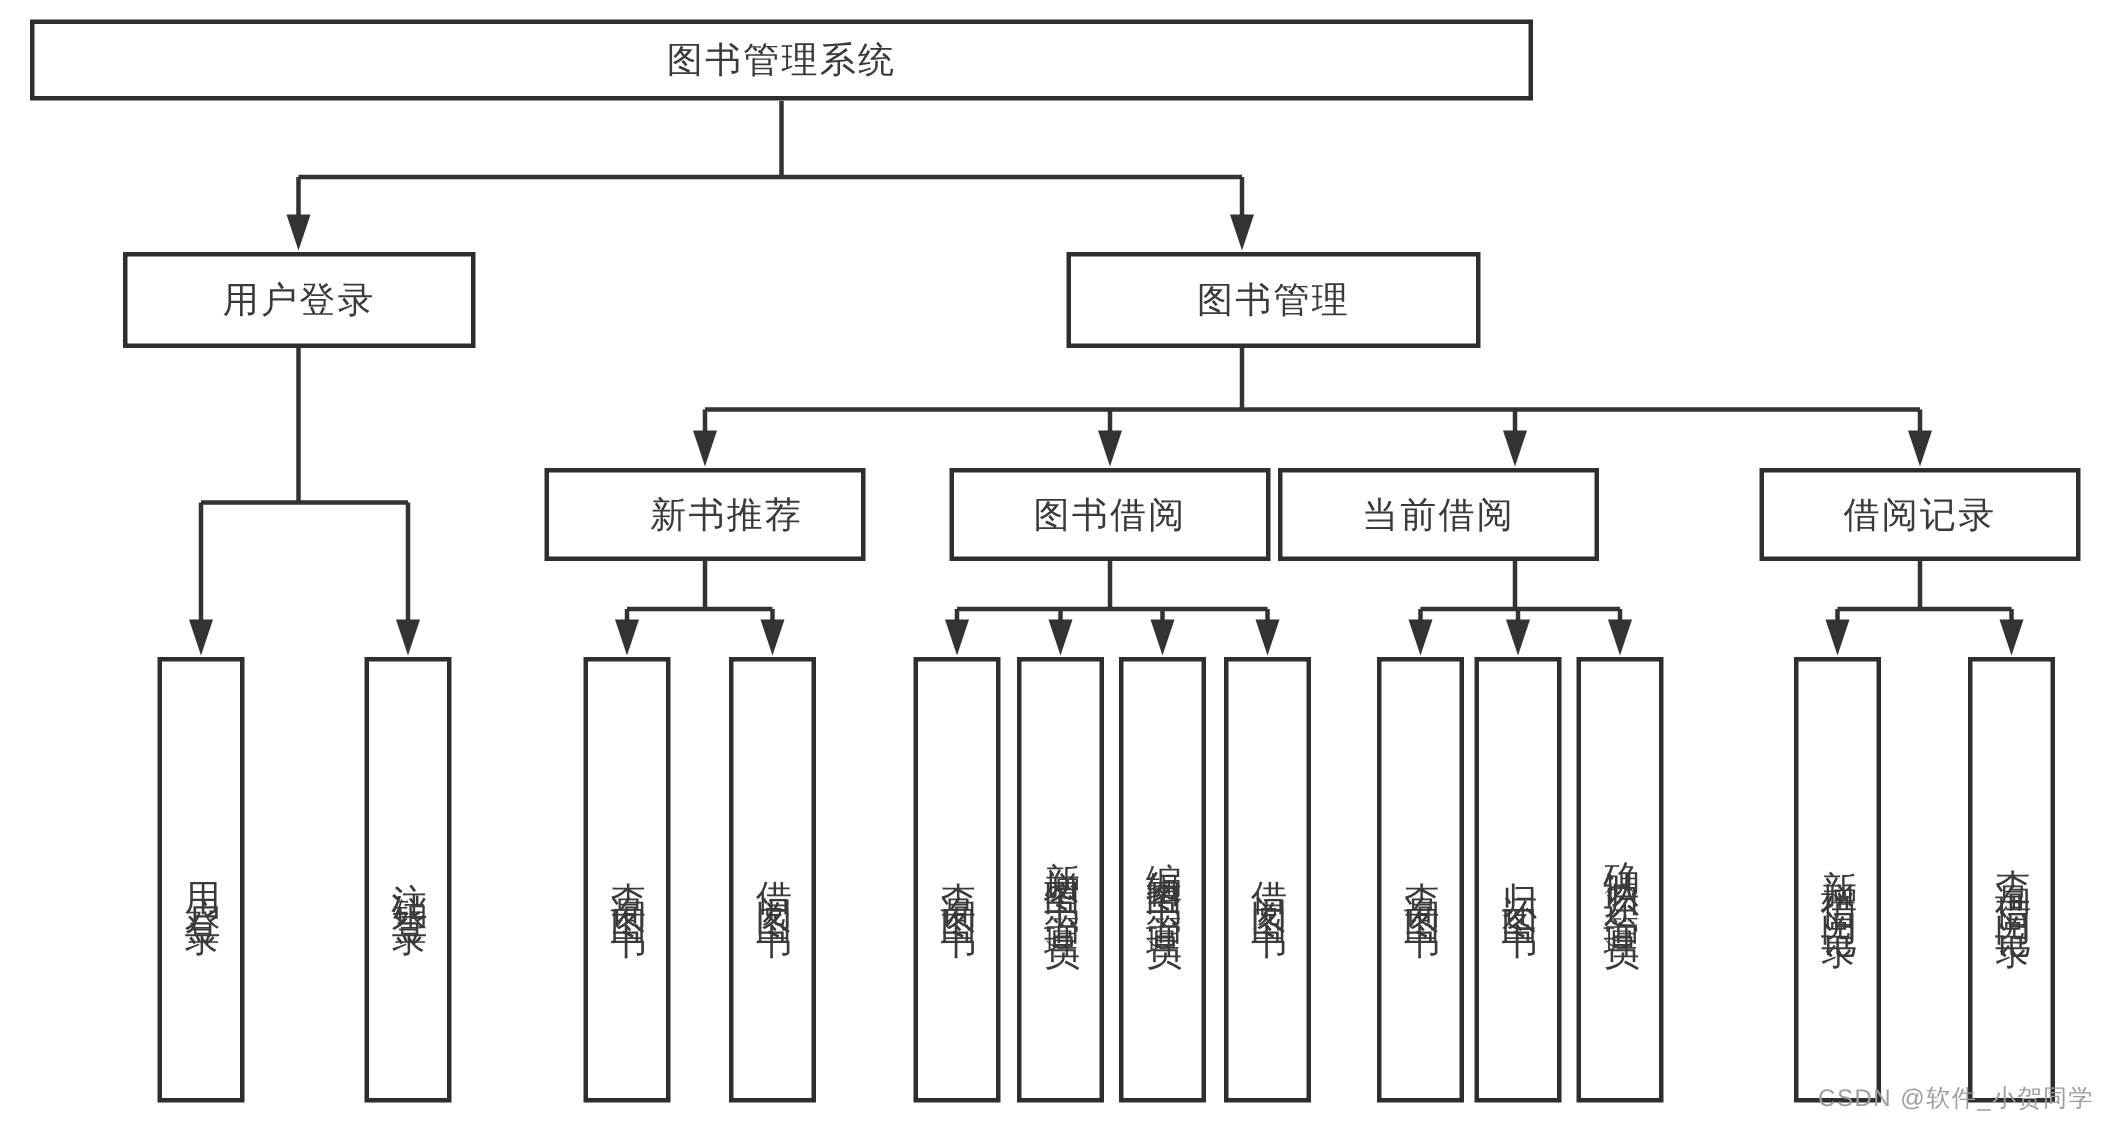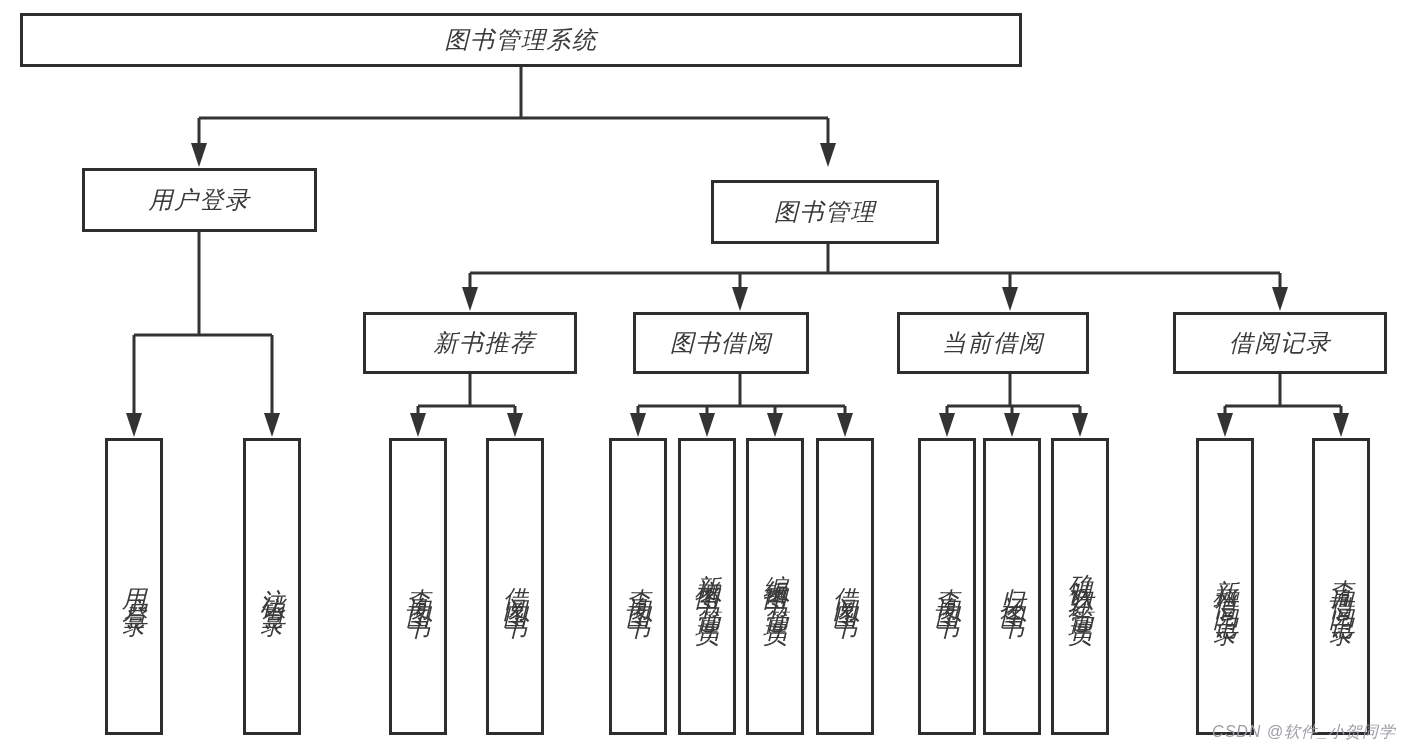--- a/index.html
+++ b/index.html
@@ -5,21 +5,20 @@
   * { box-sizing: border-box; }
   html, body { margin: 0; padding: 0; background: var(--background, #ffffff); }
   .canvas {
     position: relative;
     width: 1405px;
     height: 747px;
     background: var(--background, #ffffff);
     font-family: "Liberation Sans", sans-serif;
     color: var(--text, #3a3a3a);
     overflow: hidden;
-    font-style: italic;
   }
   .connectors {
     position: absolute;
     left: 0; top: 0;
     color: var(--line, #333333);
   }
   .box {
     position: absolute;
     background: #ffffff;
     border: 3px solid var(--box_border, #2e2e2e);
@@ -111,31 +110,31 @@
     </g>
   </svg>
 
   <div class="box" style="left:20px; top:13px; width:1002px; height:54px;">
     <span class="hlabel">图书管理系统</span>
   </div>
 
   <div class="box" style="left:82px; top:168px; width:235px; height:64px;">
     <span class="hlabel">用户登录</span>
   </div>
-  <div class="box" style="left:711px; top:180px; width:228px; height:64px;">
+  <div class="box" style="left:711px; top:168px; width:276px; height:64px;">
     <span class="hlabel">图书管理</span>
   </div>
 
   <div class="box" style="left:363px; top:312px; width:214px; height:62px;padding-left:29px;">
     <span class="hlabel">新书推荐</span>
   </div>
-  <div class="box" style="left:633px; top:312px; width:176px; height:62px;">
+  <div class="box" style="left:633px; top:312px; width:214px; height:62px;">
     <span class="hlabel">图书借阅</span>
   </div>
-  <div class="box" style="left:897px; top:312px; width:192px; height:62px;">
+  <div class="box" style="left:852px; top:312px; width:214px; height:62px;">
     <span class="hlabel">当前借阅</span>
   </div>
   <div class="box" style="left:1173px; top:312px; width:214px; height:62px;">
     <span class="hlabel">借阅记录</span>
   </div>
 
   <div class="box" style="left:105px; top:438px; width:58px; height:297px;">
     <span class="vlabel" style="letter-spacing: 9px;">用户登录</span>
   </div>
   <div class="box" style="left:243px; top:438px; width:58px; height:297px;">

